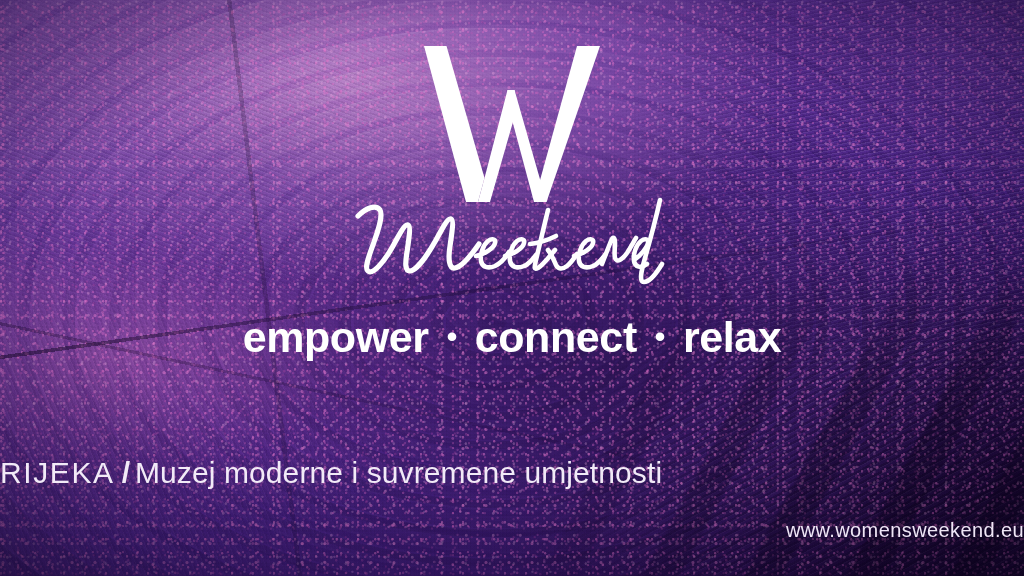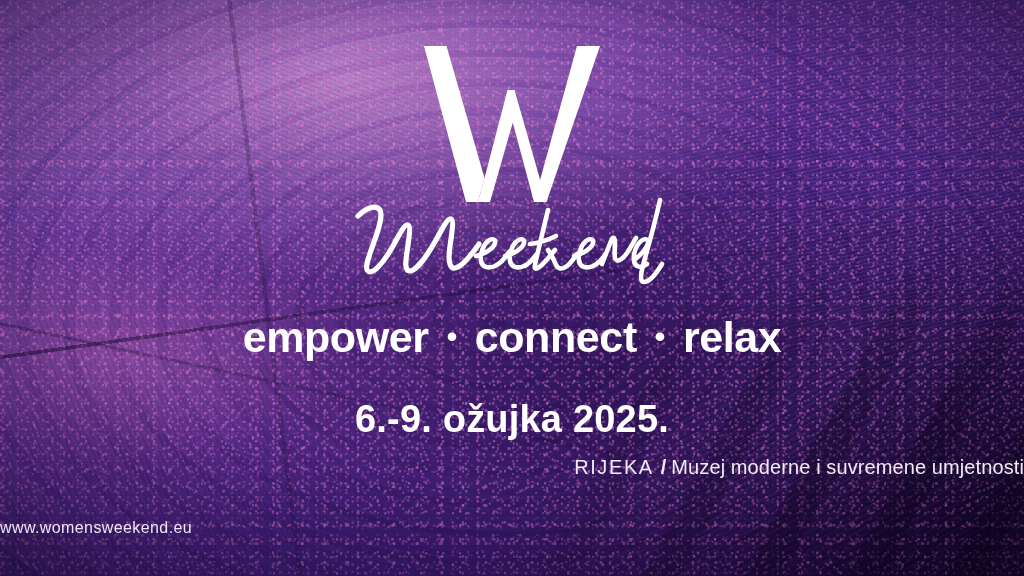--- a/index.html
+++ b/index.html
@@ -227,39 +227,39 @@
     letter-spacing:0.2px;
     line-height:1.1;
     white-space:nowrap;
   }
 
   
   .venue{
     position:absolute;
     left:0;right:0;
     top:455px;
-    text-align:right;
+    text-align:left;
     color:#f2eaf7;
-    font-size:20px;
+    font-size:30px;
     font-weight:300;
     line-height:1.2;
     white-space:nowrap;
   }
   .venue .city{letter-spacing:1.6px;}
   .venue .slash{font-weight:bold;margin:0 5px 0 7px;}
   .venue .place{letter-spacing:0.1px;}
 
   
   .url{
     position:absolute;
     left:0;right:0;
     top:518px;
-    text-align:left;
+    text-align:right;
     color:#efe6f6;
-    font-size:16px;
+    font-size:20px;
     font-weight:400;
     letter-spacing:0.4px;
     line-height:1.2;
     white-space:nowrap;
   }
 </style>
 </head>
 <body>
 
 <div class="poster">
@@ -334,21 +334,20 @@
           <path stroke-width="4.6" d="M 282 62 C 288 58, 295 50, 296 45 C 297 41, 293 40, 289 43 C 284 47, 281 56, 282 63 C 283 69, 289 71, 295 66"></path>
           <path stroke-width="4.6" d="M 308 2 C 304 20, 297 46, 293 60 C 289 74, 287 84, 292 84 C 297 84, 304 76, 310 66"></path>
         </g>
       </svg>
     </div>
 
     <div class="tagline">
       <span>empower</span><span class="dot">•</span><span>connect</span><span class="dot">•</span><span>relax</span>
     </div>
 
-    <div class="date">6.-9. ožujka 2025.</div>
 
     <div class="venue">
       <span class="city">RIJEKA</span><span class="slash">/</span><span class="place">Muzej moderne i suvremene umjetnosti</span>
     </div>
 
     <div class="url">www.womensweekend.eu</div>
 
   </div>
 </div>
 

